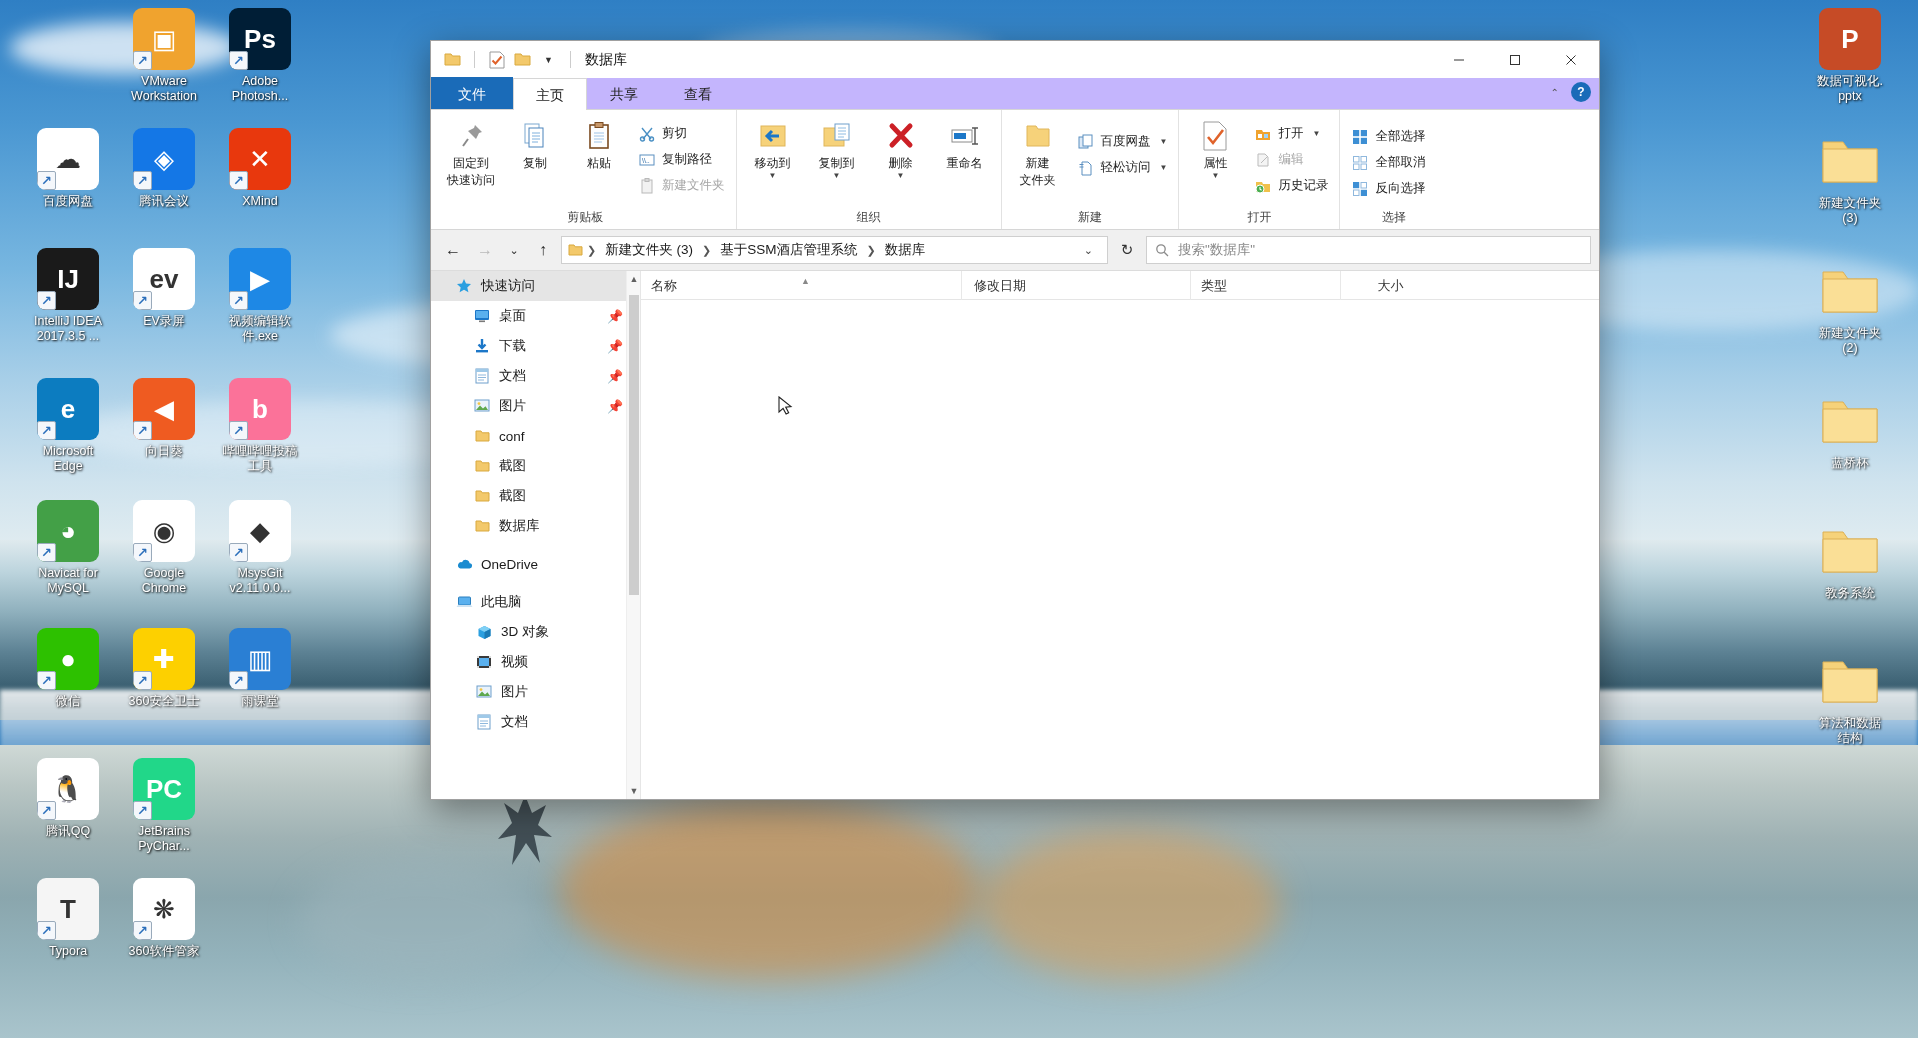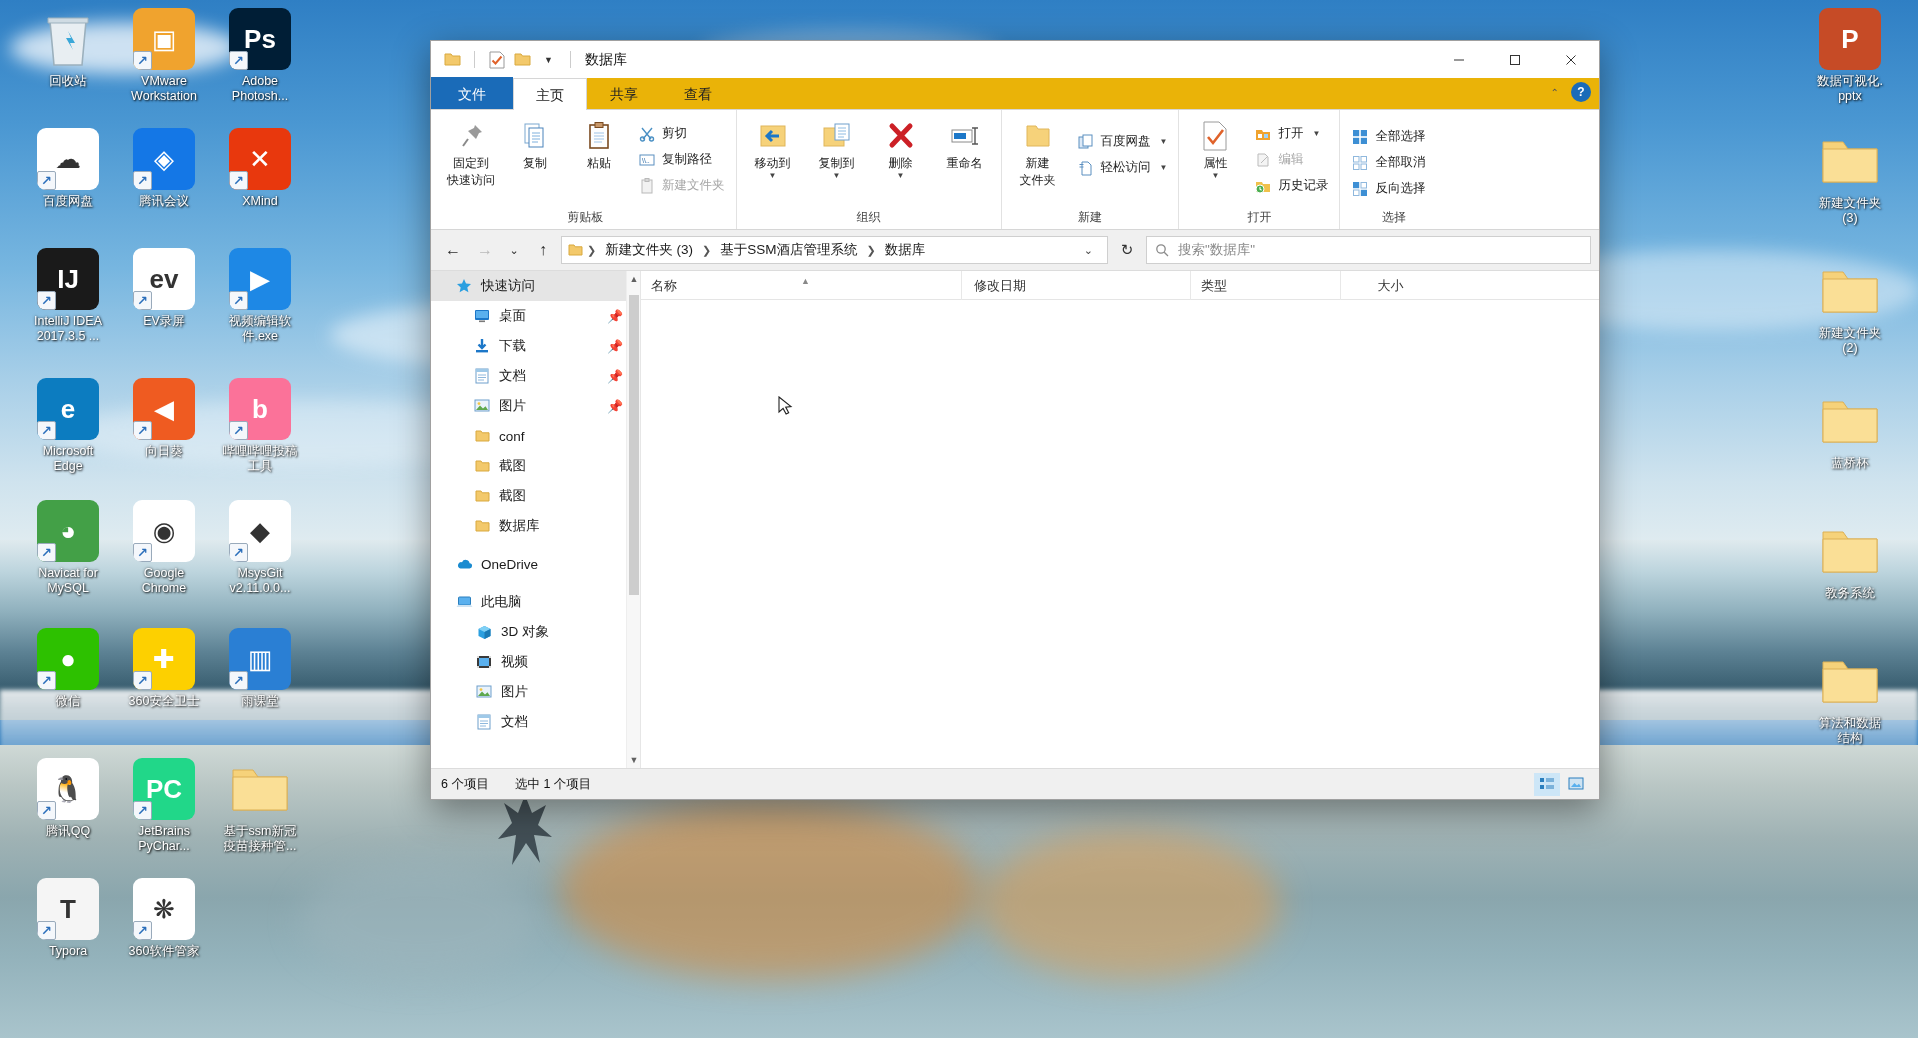--- a/index.html
+++ b/index.html
@@ -91,21 +91,21 @@
   .vsep { width:1px; height:17px; background:#ccc; margin:0 5px; }
   .wintitle { font-size:14px; color:#111; margin-left:9px; }
   .wbtns { position:absolute; right:0; top:0; height:37px; display:flex; }
   .wbtn {
     width:56px; height:37px; display:flex; align-items:center; justify-content:center;
     font-size:13px; color:#333;
   }
 
   
   .tabs {
-    height:32px; background:#eab308; display:flex; align-items:flex-end;
+    height:32px; background:#c4b5fd; display:flex; align-items:flex-end;
     position:relative; flex:none; border-bottom:1px solid #d6d6d6;
   }
   .tab {
     padding:0 22px; height:32px; line-height:32px; font-size:14px; color:#222;
     border:1px solid transparent; border-bottom:none; background:transparent;
   }
   .tab.file {
     background:#1a6bb8; color:#fff; padding:0 26px;
   }
   .tab.active {
@@ -241,30 +241,20 @@
   <div class="cloud c6"></div>
   <div class="sea"></div>
   <div class="foam"></div>
   <div class="wetsand"></div>
   <div class="refl r1"></div>
   <div class="refl r2"></div>
   <div class="refl r3"></div>
   <svg class="silhouette" viewBox="0 0 90 115">
     <path d="M45 10 L52 28 L66 20 L58 40 L72 52 L54 50 L60 78 L46 58 L32 80 L36 50 L18 54 L32 38 L24 18 L38 28 Z" fill="#2e3a42"></path>
   </svg>
-<div class="desk-icon" style="left: 8px; top: 8px;">
-      <div class="glyph" style="background: transparent;">
-        <svg width="52" height="56" viewBox="0 0 52 56">
-          <path d="M8 10h36l-4 44H12z" fill="#e8eef2" stroke="#9bb0bd" stroke-width="1.6"></path>
-          <path d="M6 7h40v5H6z" fill="#cfdbe3" stroke="#9bb0bd"></path>
-          <path d="M26 20l7 12h-5l3 7-7-12h5z" fill="#3aa7d8"></path>
-        </svg>
-      </div>
-      <div class="cap">回收站</div>
-    </div>
     <div class="desk-icon" style="left: 104px; top: 8px;">
       <div class="glyph" style="background: rgb(240, 163, 46);">▣<div class="shortcut">↗</div></div>
       <div class="cap">VMware<br>Workstation</div>
     </div>
     <div class="desk-icon" style="left: 200px; top: 8px;">
       <div class="glyph" style="background: rgb(0, 30, 54);">Ps<div class="shortcut">↗</div></div>
       <div class="cap">Adobe<br>Photosh...</div>
     </div>
     <div class="desk-icon" style="left: 8px; top: 128px;">
       <div class="glyph" style="background: rgb(255, 255, 255); color: rgb(51, 51, 51);">☁<div class="shortcut">↗</div></div>
@@ -326,29 +316,20 @@
       <div class="glyph" style="background: rgb(42, 127, 212);">▥<div class="shortcut">↗</div></div>
       <div class="cap">雨课堂</div>
     </div>
     <div class="desk-icon" style="left: 8px; top: 758px;">
       <div class="glyph" style="background: rgb(255, 255, 255); color: rgb(51, 51, 51);">🐧<div class="shortcut">↗</div></div>
       <div class="cap">腾讯QQ</div>
     </div>
     <div class="desk-icon" style="left: 104px; top: 758px;">
       <div class="glyph" style="background: rgb(33, 215, 137);">PC<div class="shortcut">↗</div></div>
       <div class="cap">JetBrains<br>PyChar...</div>
-    </div>
-    <div class="desk-icon" style="left: 200px; top: 758px;">
-      <div class="glyph" style="background: transparent;">
-        <svg width="60" height="50" viewBox="0 0 60 50">
-          <path d="M3 6h20l5 7h29v33H3z" fill="#f6d27a" stroke="#dcb055"></path>
-          <path d="M3 13h54v33H3z" fill="#fadf96" stroke="#dcb055"></path>
-        </svg>
-      </div>
-      <div class="cap">基于ssm新冠<br>疫苗接种管...</div>
     </div>
     <div class="desk-icon" style="left: 8px; top: 878px;">
       <div class="glyph" style="background: rgb(245, 245, 245); color: rgb(51, 51, 51);">T<div class="shortcut">↗</div></div>
       <div class="cap">Typora</div>
     </div>
     <div class="desk-icon" style="left: 104px; top: 878px;">
       <div class="glyph" style="background: rgb(255, 255, 255); color: rgb(51, 51, 51);">❋<div class="shortcut">↗</div></div>
       <div class="cap">360软件管家</div>
     </div>
     <div class="desk-icon" style="left: 1790px; top: 8px;">
@@ -892,36 +873,17 @@
           <span class="sortmark">▲</span>
           <span>名称</span>
         </div>
         <div class="col c-date">修改日期</div>
         <div class="col c-type">类型</div>
         <div class="col c-size">大小</div>
       </div>
     </div>
   </div>
 
-  <div class="statusbar">
-    <span>6 个项目</span>
-    <span>选中 1 个项目</span>
-    <div class="viewbtns">
-      <div class="viewbtn on">
-        <svg width="16" height="14" viewBox="0 0 16 14">
-            <rect x="1" y="1" width="4" height="4" fill="#2b7fbe"></rect>
-            <rect x="1" y="8" width="4" height="4" fill="#2b7fbe"></rect>
-            <path d="M7 2h8M7 4h8M7 9h8M7 11h8" stroke="#2b7fbe"></path>
-          </svg>
-      </div>
-      <div class="viewbtn">
-        <svg width="16" height="14" viewBox="0 0 16 14">
-            <rect x="1" y="1" width="14" height="11" fill="#cfe3f2" stroke="#2b7fbe"></rect>
-            <path d="M3 10l3.5-4 2.5 2.5 2-1.8L13 10z" fill="#5ab0ee"></path>
-          </svg>
-      </div>
-    </div>
-  </div>
 </div>
 
 <svg id="cursor" viewBox="0 0 16 22">
   <path d="M1 1l12 9.5-5.3.6 3 5.6-2.6 1.4-3-5.7L1 16z" fill="#fff" stroke="#222" stroke-width="1.1"></path>
 </svg>
 
 </body></html>

